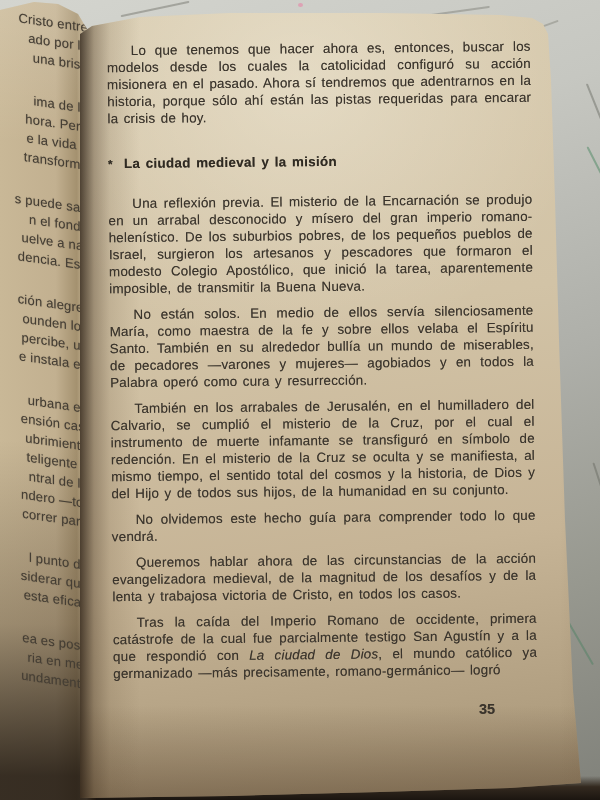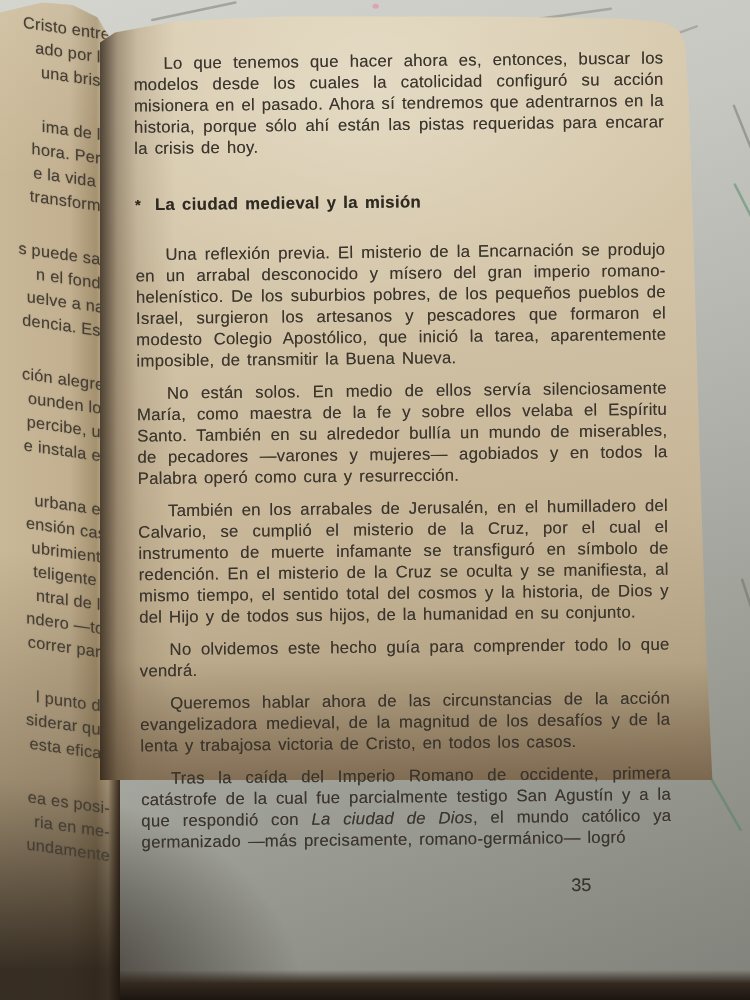--- a/index.html
+++ b/index.html
@@ -27,40 +27,40 @@
     clip-path:polygon(0 10px,34px 2px,58px 4px,78px 14px,90px 34px,96px 60px,96px 800px,0 800px);
     background:
       linear-gradient(to bottom,rgba(255,250,238,.18) 0%,rgba(255,250,238,0) 18%,rgba(70,54,36,0) 55%,rgba(70,54,36,.35) 78%,rgba(30,22,15,.85) 97%),
       linear-gradient(to right,#c9b897 0%,#c2b090 58%,#a4916f 80%,#cdbc9b 90%,#6b5a45 96%,#2e2419 100%);}
   .lp-text{position:absolute;top:18px;left:-62px;width:150px;text-align:right;
     transform:skewY(8deg);transform-origin:100% 0;
     font-size:13px;line-height:19px;color:#453e34;letter-spacing:.2px;
     text-shadow:0 0 1px rgba(69,62,52,.45);}
   .lp-group{margin-bottom:24px;}
   
-  .right-page{position:absolute;left:80px;top:0;width:520px;height:624px;z-index:3;
+  .right-page{position:absolute;left:80px;top:0;width:520px;height:800px;z-index:3;
     clip-path:polygon(0 34px,12px 26px,60px 17px,150px 13px,300px 13px,420px 15px,452px 18px,463px 24px,468px 34px,471px 80px,475px 200px,479px 340px,485px 520px,493px 690px,501px 783px,430px 788px,300px 792px,150px 796px,0 798px);
     background:
       radial-gradient(90% 55% at 42% 10%, rgba(255,252,240,.35), rgba(255,252,240,0) 62%),
       linear-gradient(to left, rgba(122,99,72,.45) 0, rgba(122,99,72,.12) 16px, rgba(122,99,72,0) 40px),
       linear-gradient(to top, rgba(88,68,47,.5) 0, rgba(88,68,47,0) 95px),
       linear-gradient(172deg,#d8cbaf 0%,#d2c3a6 40%,#c6b496 68%,#af9d7f 90%,#9d8b6e 100%);}
   .page-inner-shadow{position:absolute;left:0;top:0;bottom:0;width:60px;
     background:linear-gradient(to right,rgba(40,28,17,.78) 0,rgba(78,60,40,.4) 14px,rgba(110,90,64,.18) 30px,rgba(110,90,64,0) 100%);}
   .text-block{position:absolute;left:30px;top:40px;width:424px;
     transform:rotate(-0.6deg);
     font-size:13.4px;line-height:17px;color:#3a342c;text-align:justify;
     letter-spacing:.2px;word-spacing:1.5px;
     text-shadow:0 0 .5px rgba(58,52,44,.55);}
   .text-block p{margin:0 0 9px 0;text-indent:24px;}
   .heading{display:flex;align-items:baseline;margin:28px 0 22px 0;font-weight:bold;color:#2f2a22;}
   .heading .bullet{width:16px;font-size:12px;}
   .heading .heading-text{letter-spacing:.3px;}
   .italic{font-style:italic;}
-  .page-number{position:absolute;left:377px;top:701px;font-size:14.5px;font-weight:normal;color:#3a342c;
+  .page-number{position:absolute;left:399px;top:701px;font-size:14.5px;font-weight:bold;color:#3a342c;
     text-shadow:0 0 .5px rgba(58,52,44,.5);}
 </style>
 </head>
 <body>
 
 <div class="scene">
   <div class="scratch s1"></div>
   <div class="scratch s2"></div>
   <div class="scratch s3"></div>
   <div class="scratch s4"></div>

